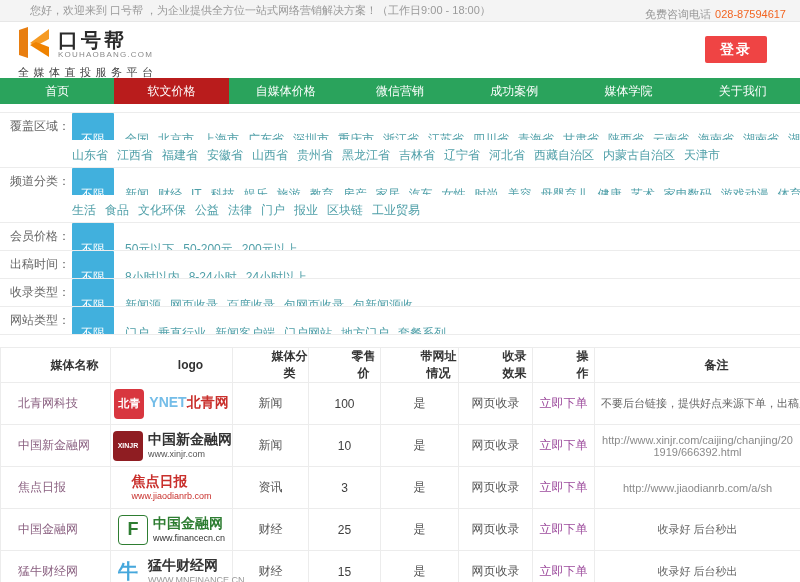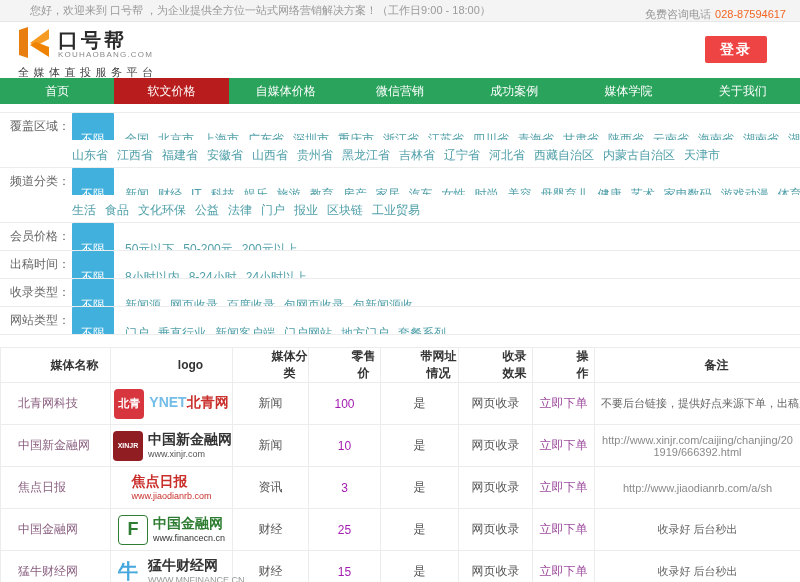--- a/index.html
+++ b/index.html
@@ -39,21 +39,21 @@
   .filter-opt { font-size:12px; color:#4f9fa8; margin-right:9px; cursor:pointer; display:inline-block; }
   .filter-opt.active { background:#41b0dd; color:#fff; padding:16px 9px; height:21px;
     line-height:21px; border-radius:1px; margin-right:11px; }
 
   
   .media-table { width:800px; margin-top:12px; border-collapse:collapse; table-layout:fixed; }
   .media-table th, .media-table td { border:1px solid #ececec; font-size:12px; text-align:center; }
   .media-table th { height:31px; color:#333; font-weight:bold; background:#fff;padding-left:38px; }
   .media-table td { height:42px; color:#555;margin-top:36px; }
   td.cell-name { text-align:left; padding-left:17px; color:#8a6080; cursor:pointer; }
-  td.cell-price { color:#a21caf; }
+  td.cell-price { color:#404040; }
   td.cell-action { color:#9c4a9c; cursor:pointer; }
   td.cell-remark { font-size:11px; color:#666; padding:0 6px; word-break:break-all; overflow:hidden; }
   td.cell-remark.nowrap { white-space:nowrap; }
 
   .logo-wrap { display:flex; align-items:center; justify-content:center; gap:5px; padding:0 2px; }
   .logo-box { width:30px; height:30px; border-radius:4px; flex:none;
     display:flex; align-items:center; justify-content:center; font-weight:bold; overflow:hidden; }
   .logo-text { text-align:left; line-height:1.25; min-width:0; }
   .logo-line1 { font-size:14px; font-weight:bold; white-space:nowrap; }
   .logo-line1 span { display:inline-block; }

